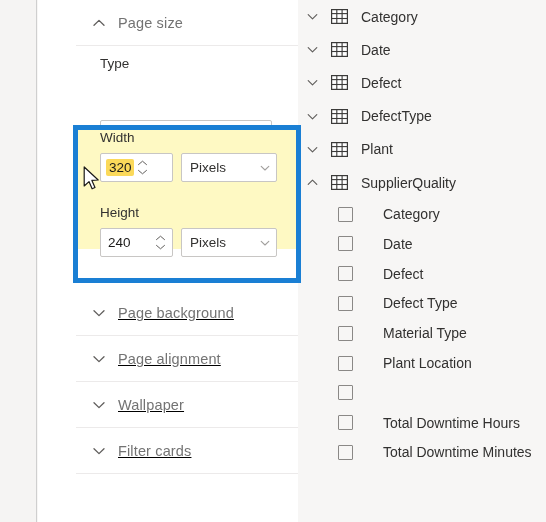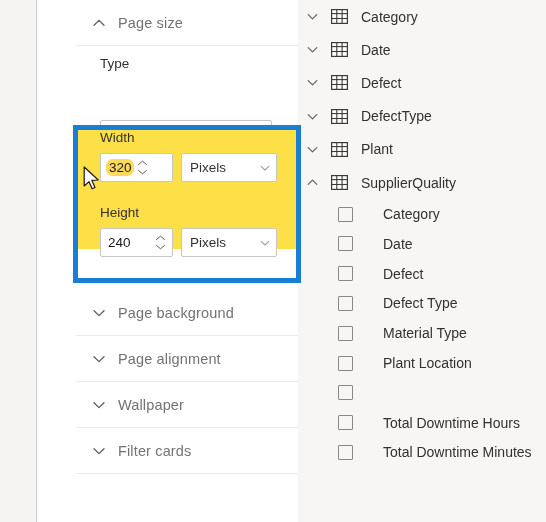--- a/index.html
+++ b/index.html
@@ -128,21 +128,21 @@
     z-index: 6;
     pointer-events: none;
   }
 
   .size-group {
     position: absolute;
     left: 78px;
     top: 130px;
     width: 218px;
     z-index: 5;
-    background: #fde047;
+    background: #fef9c3;
     height: 119px;
   }
   .size-row-label {
     font-size: 13.5px;
     color: #323130;
     margin: 0 0 7px 22px;
     line-height: 16px;
   }
   .size-inputs {
     display: flex;
@@ -168,21 +168,21 @@
     padding-left: 7px;
     flex: 1 1 auto;
     white-space: nowrap;
   }
   .spin-value.selected {
     background: #fbd95a;
     color: #1b1a19;
     padding: 1px 2px 1px 3px;
     margin-left: 5px;
     flex: 0 0 auto;
-    border-radius: 7px;
+    border-radius: 2px;
   }
   .spin-btns {
     width: 17px;
     flex: 0 0 17px;
     display: flex;
     flex-direction: column;
     align-items: center;
     justify-content: center;
     gap: 3px;
     padding-right: 3px;
@@ -196,21 +196,21 @@
 
   .size-spacer { height: 23px; }
 
   
   .collapsed-list {
     position: absolute;
     left: 0;
     top: 290px;
     width: 229px;
   }
-  .collapsed-list .card-header { padding-left: 14px; }
+  .collapsed-list .card-header { padding-left: 14px; text-decoration: underline; }
 
   
   .fields-pane {
     position: absolute;
     left: 298px; top: 0;
     width: 240px; height: 522px;
     background: #f7f6f5;
     box-sizing: border-box;
   }
 

